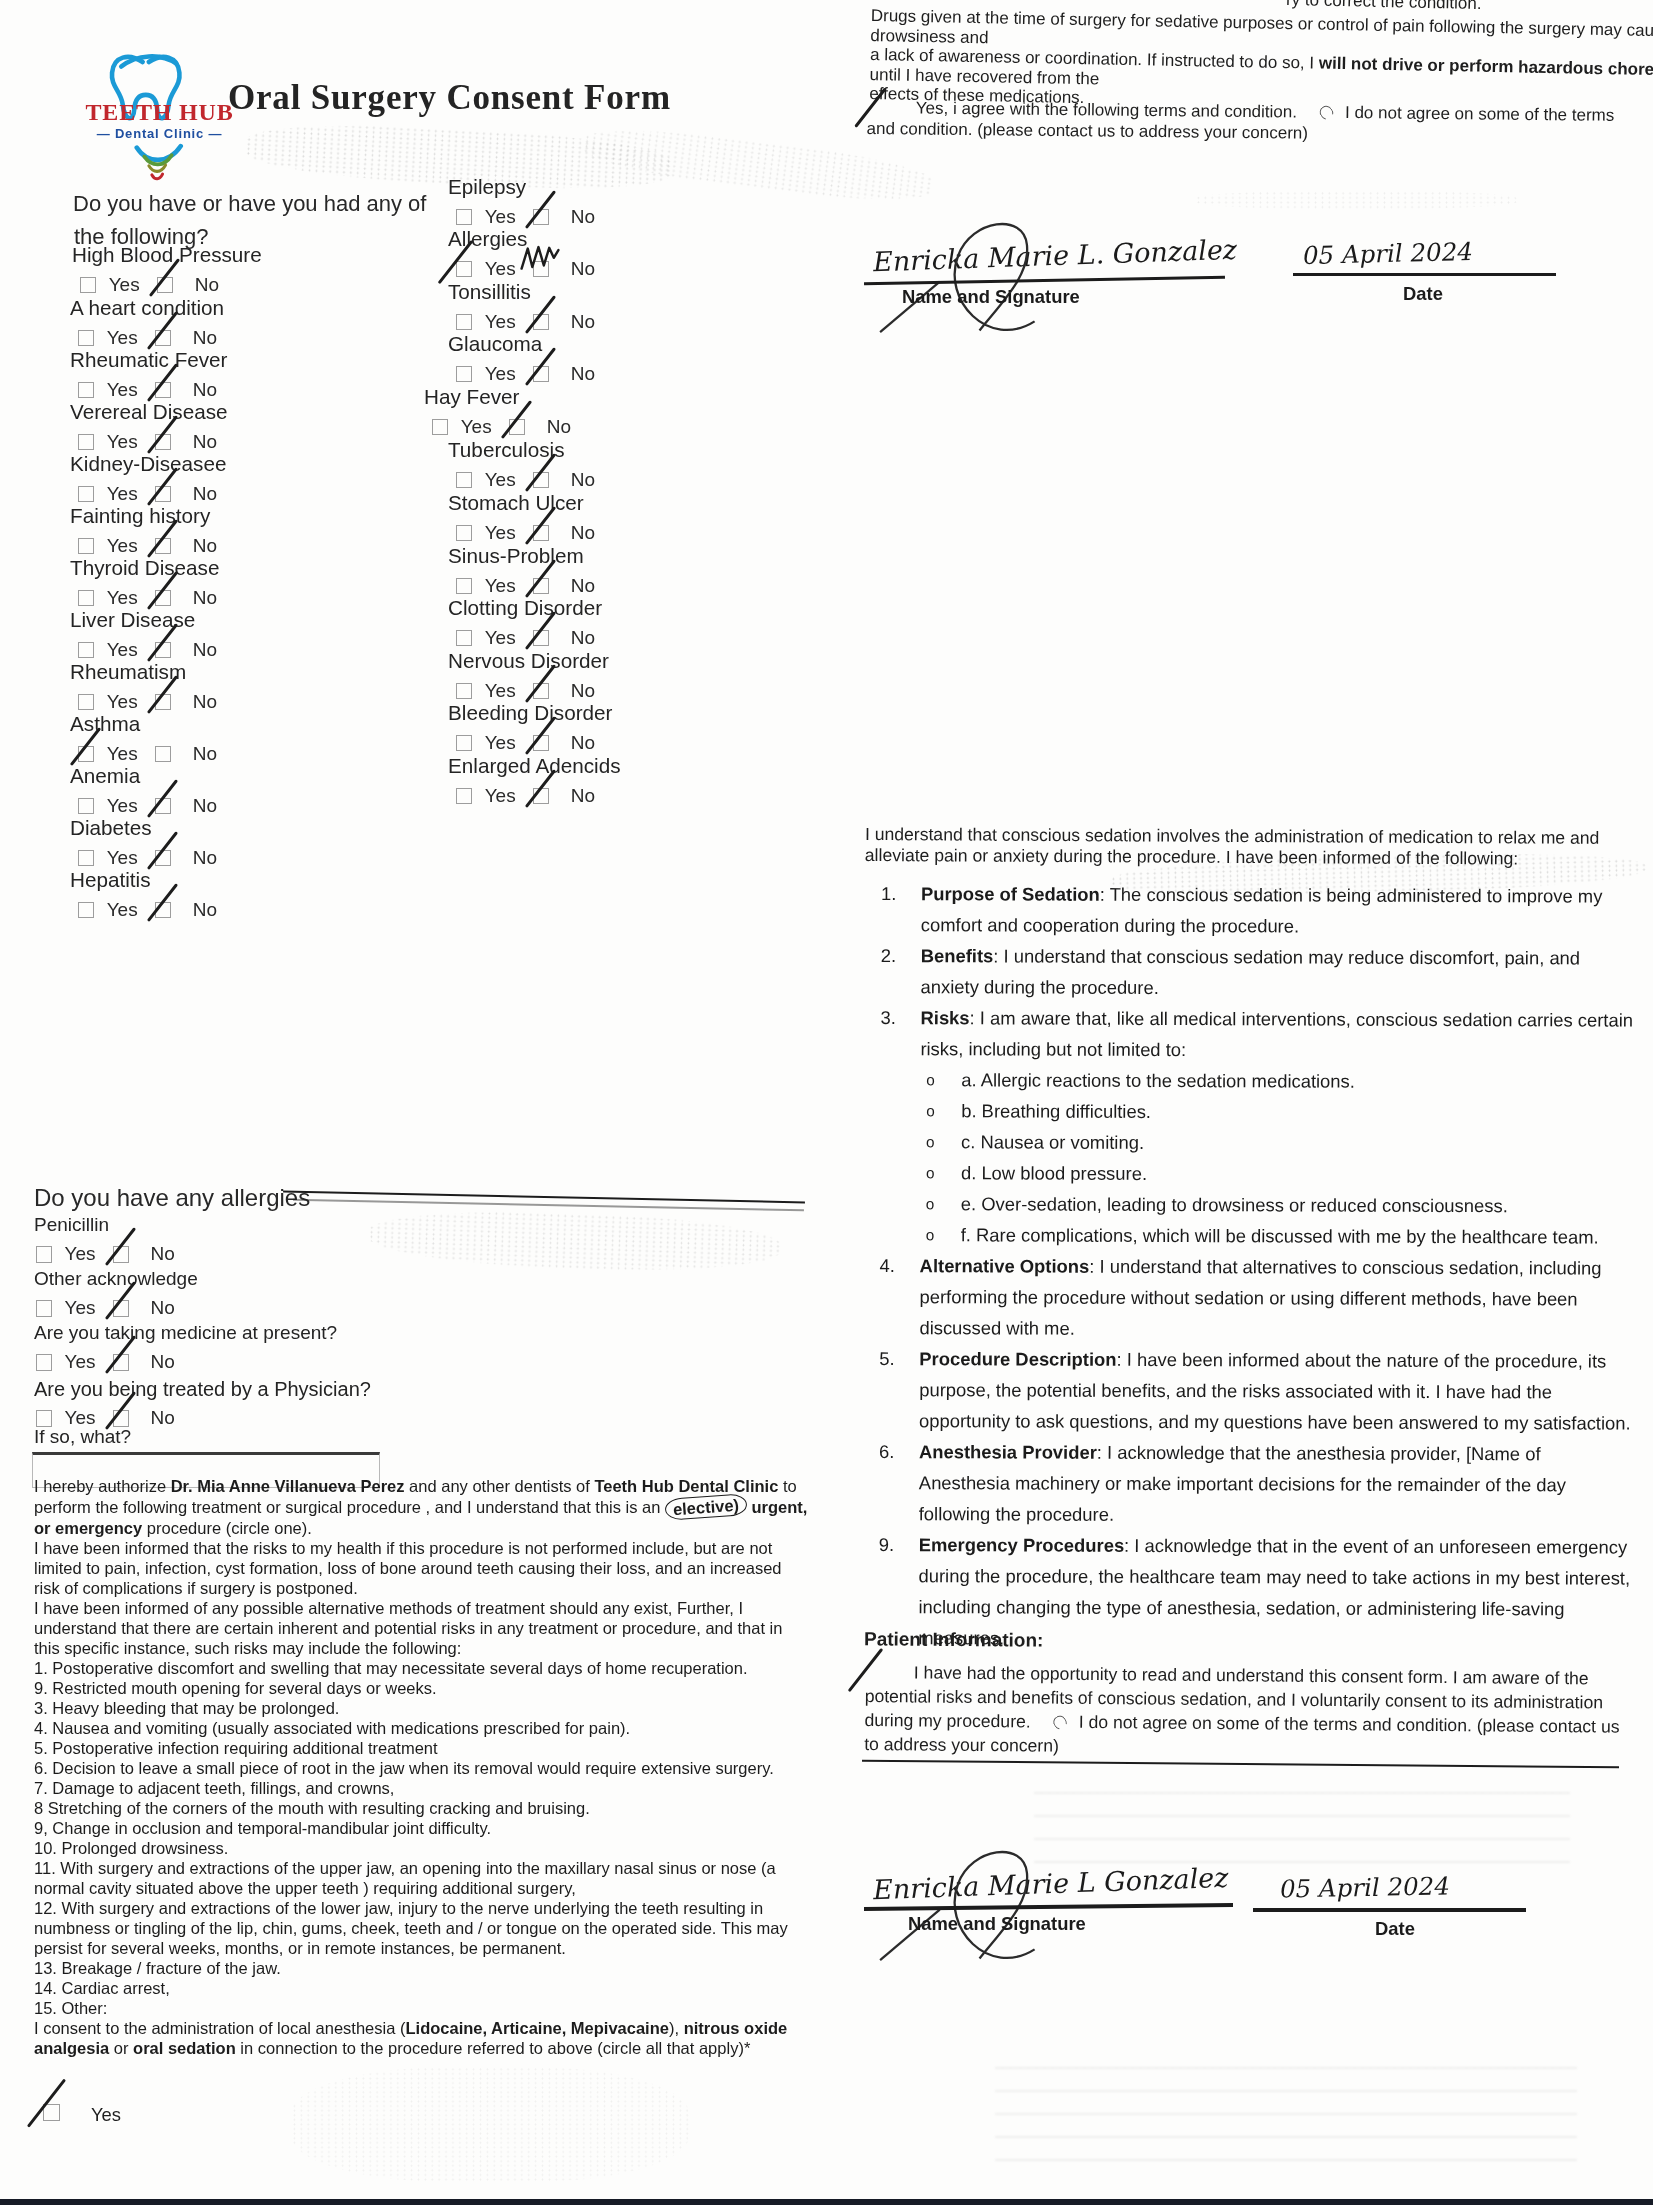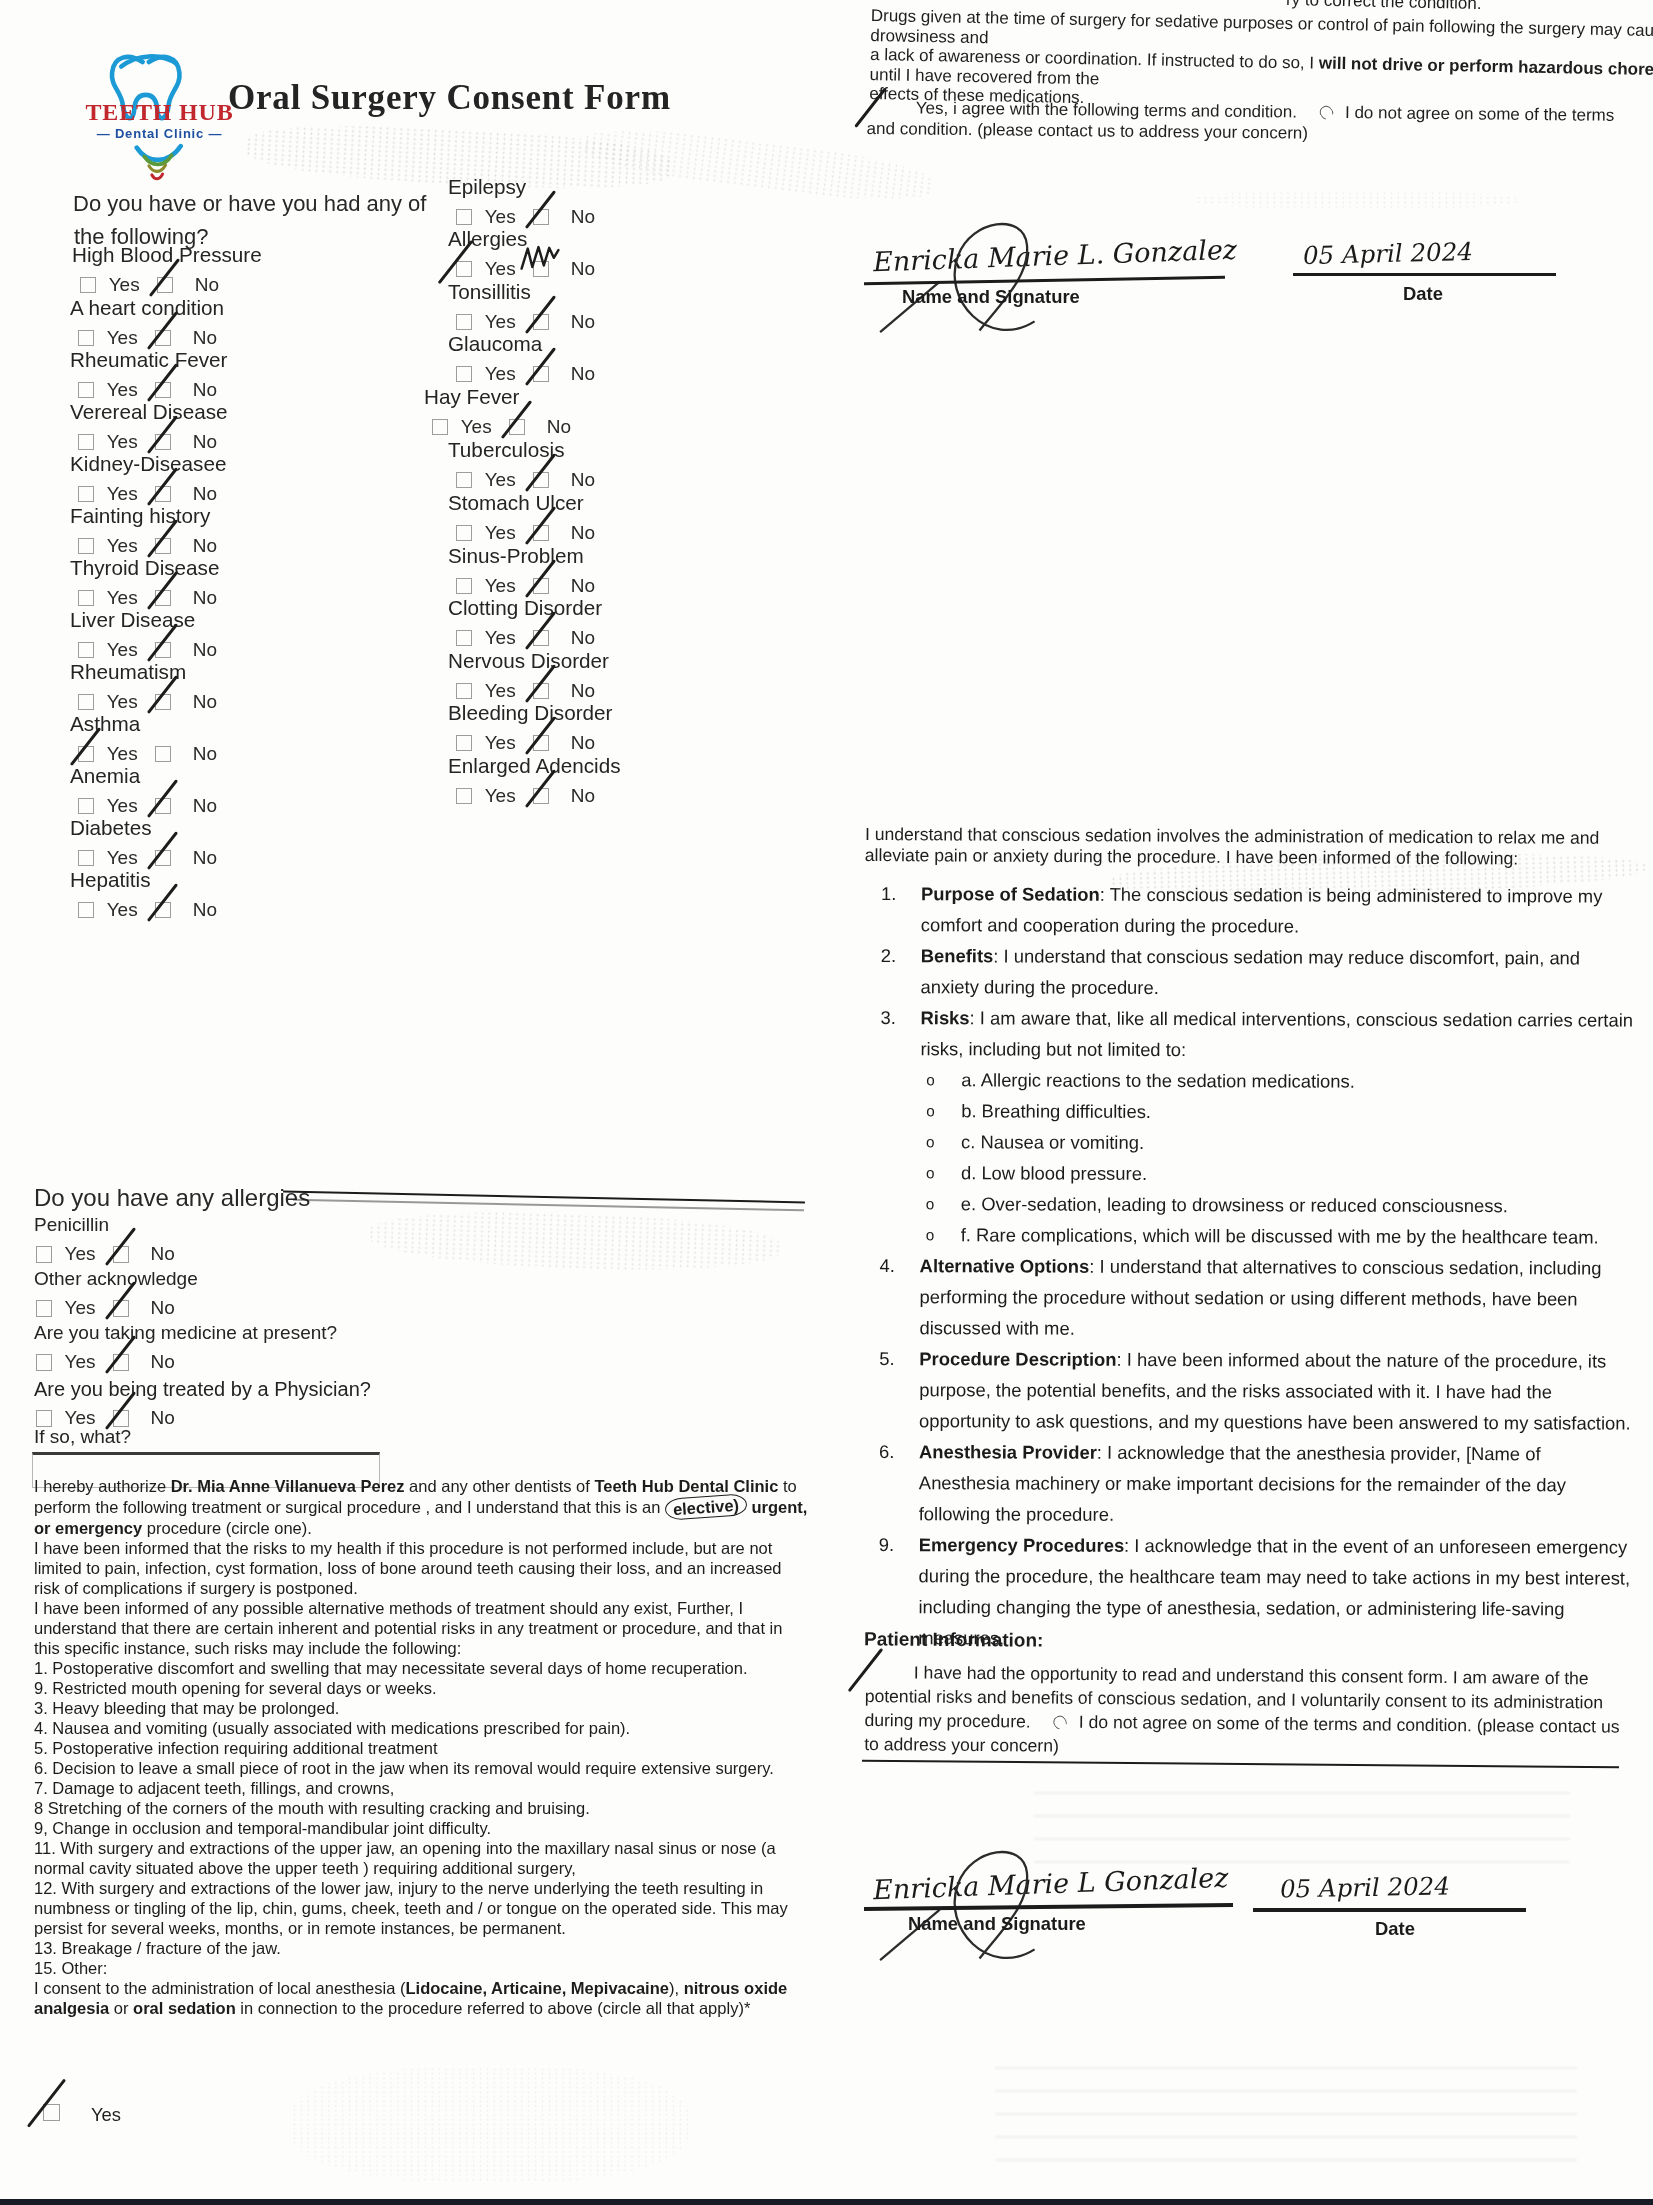--- a/index.html
+++ b/index.html
@@ -382,23 +382,25 @@
         <div>I have been informed of any possible alternative methods of treatment should any exist, Further, I understand that there are certain inherent and potential risks in any treatment or procedure, and that in this specific instance, such risks may include the following:</div>
         <div>1. Postoperative discomfort and swelling that may necessitate several days of home recuperation.</div>
         <div>9. Restricted mouth opening for several days or weeks.</div>
         <div>3. Heavy bleeding that may be prolonged.</div>
         <div>4. Nausea and vomiting (usually associated with medications prescribed for pain).</div>
         <div>5. Postoperative infection requiring additional treatment</div>
         <div>6. Decision to leave a small piece of root in the jaw when its removal would require extensive surgery.</div>
         <div>7. Damage to adjacent teeth, fillings, and crowns,</div>
         <div>8 Stretching of the corners of the mouth with resulting cracking and bruising.</div>
         <div>9, Change in occlusion and temporal-mandibular joint difficulty.</div>
+        <div>10. Prolonged drowsiness.</div>
         <div>11. With surgery and extractions of the upper jaw, an opening into the maxillary nasal sinus or nose (a normal cavity situated above the upper teeth ) requiring additional surgery,</div>
         <div>12. With surgery and extractions of the lower jaw, injury to the nerve underlying the teeth resulting in numbness or tingling of the lip, chin, gums, cheek, teeth and / or tongue on the operated side. This may persist for several weeks, months, or in remote instances, be permanent.</div>
         <div>13. Breakage / fracture of the jaw.</div>
+        <div>14. Cardiac arrest,</div>
         <div>15. Other:</div>
         <div><span>I consent to the administration of local anesthesia (</span><span class="b ">Lidocaine, Articaine, Mepivacaine</span><span>), </span><span class="b ">nitrous oxide analgesia</span><span> or </span><span class="b ">oral sedation</span><span> in connection to the procedure referred to above (circle all that apply)*</span></div>
       </div>
 
     <div class="abs" style="left:40px;top:2084px;width:153px;height:54px;">
       <span class="cb" style="left:3.1px;top:20px;"></span>
       <span class="slash" style="left:4.6px;top:-10.7px;height:60px;"></span>
       <span class="abs" style="left:51px;top:20px;font-size:18.4px;">Yes</span>
     </div>
 

